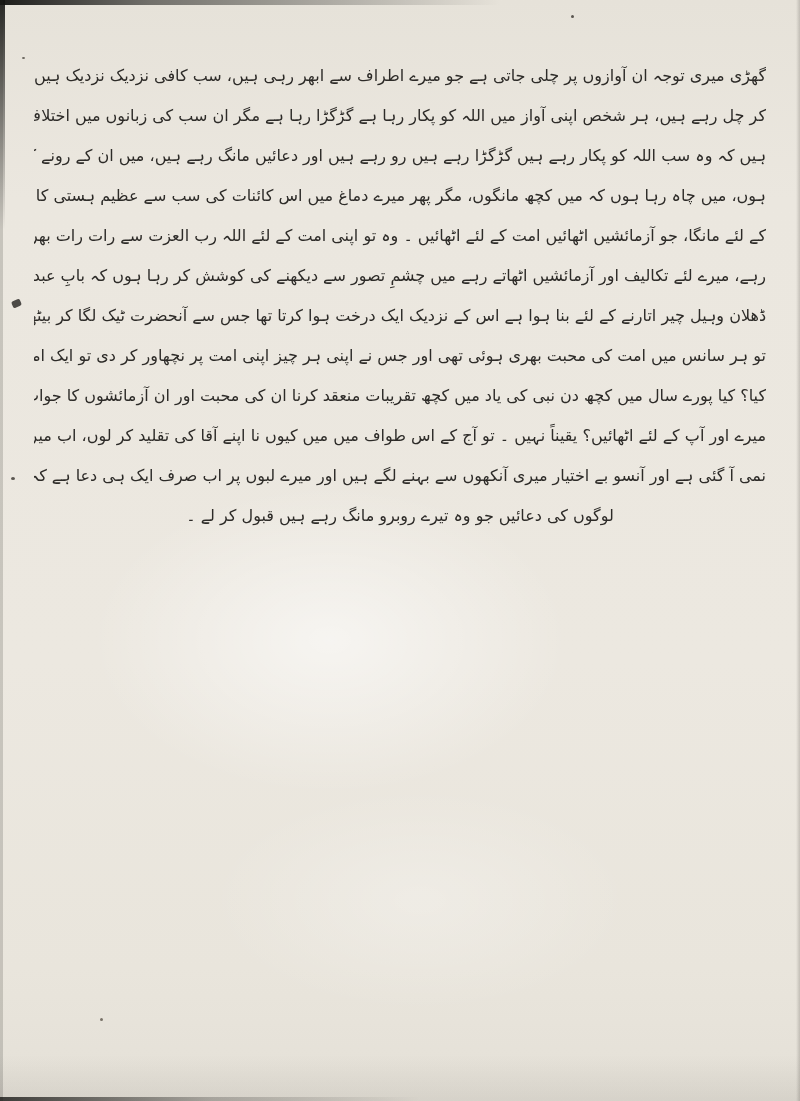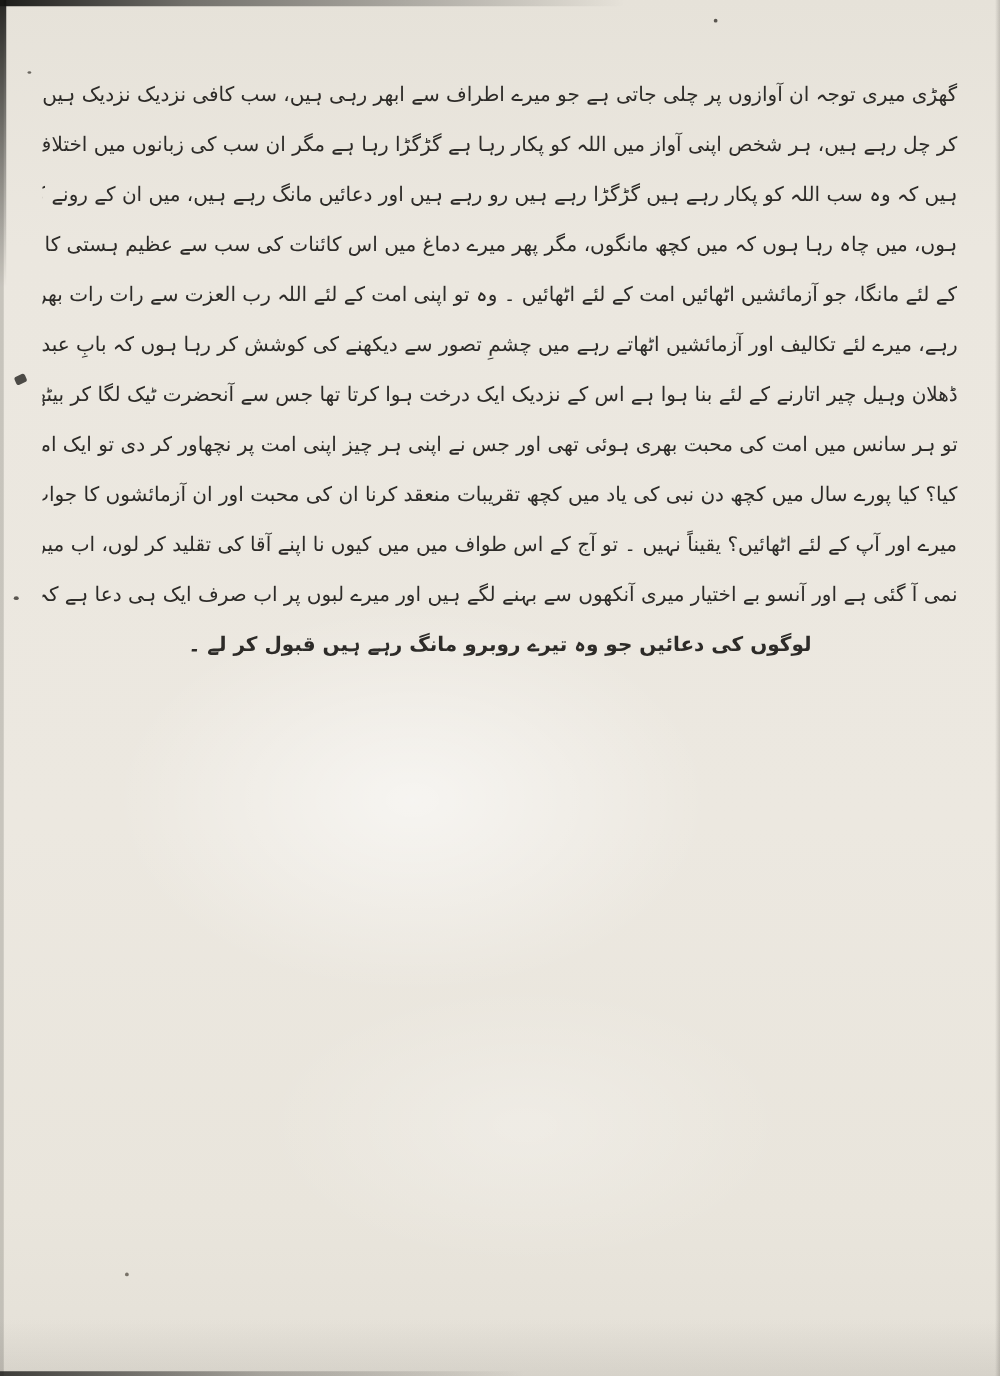--- a/index.html
+++ b/index.html
@@ -58,21 +58,20 @@
     white-space: nowrap;
     overflow: hidden;
     text-align: justify;
     text-align-last: justify;
     letter-spacing: 0.2px;
   }
   .line.centered {
     text-align: center;
     text-align-last: center;
     padding-left: 0;
-    font-weight: bold;
   }
   
   .speck { position: absolute; background: #5a5650; border-radius: 50%; }
   .speck.mark-left-1 { left: 12px; top: 300px; width: 9px; height: 7px; border-radius: 2px; transform: rotate(-24deg); background: #4c4a46; }
   .speck.s2 { left: 571px; top: 15px; width: 3px; height: 3px; }
   .speck.s3 { left: 11px; top: 477px; width: 4px; height: 3px; }
   .speck.s4 { left: 100px; top: 1018px; width: 3px; height: 3px; background: #787268; }
   .speck.s5 { left: 22px; top: 57px; width: 3px; height: 2px; background: #6a665f; }
 </style>
 </head>

